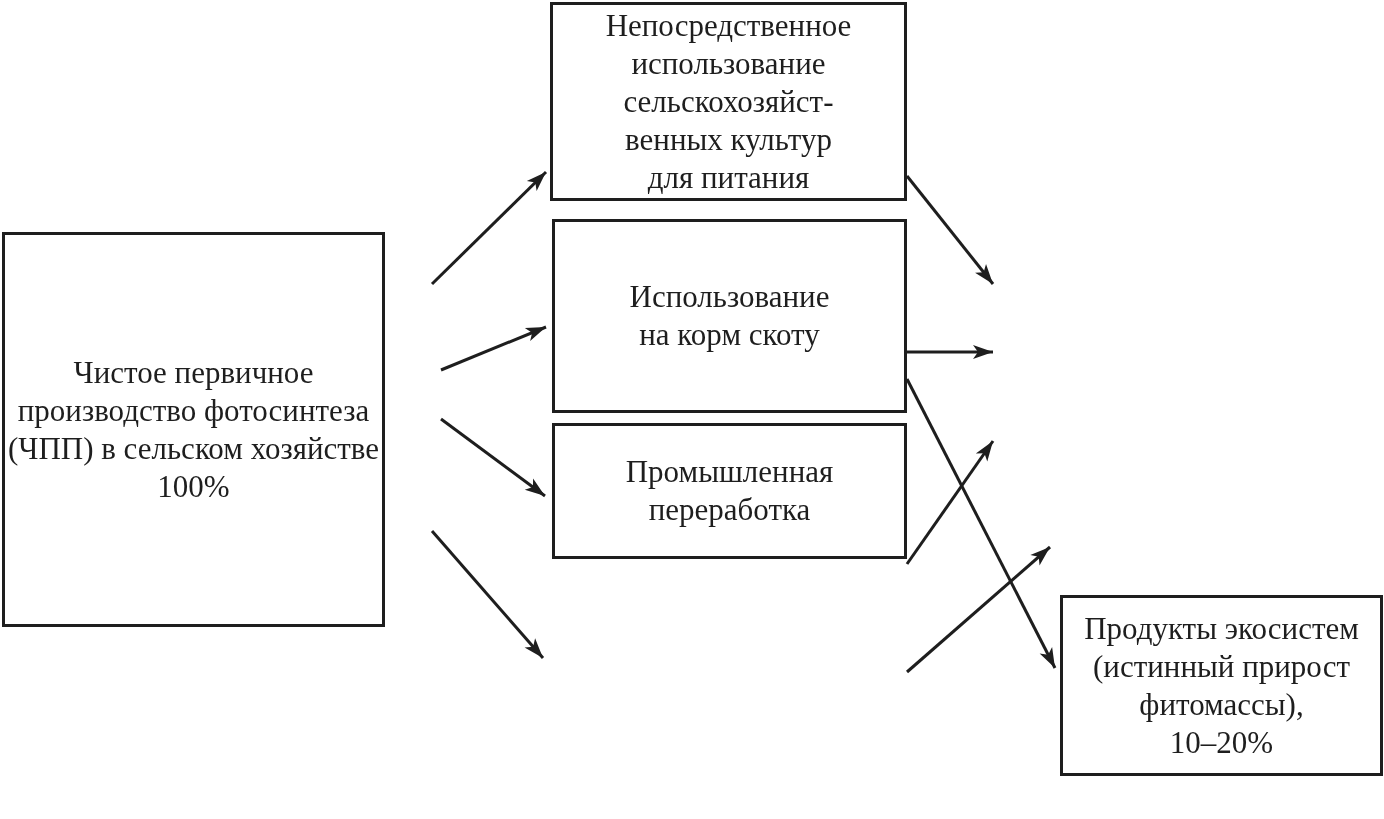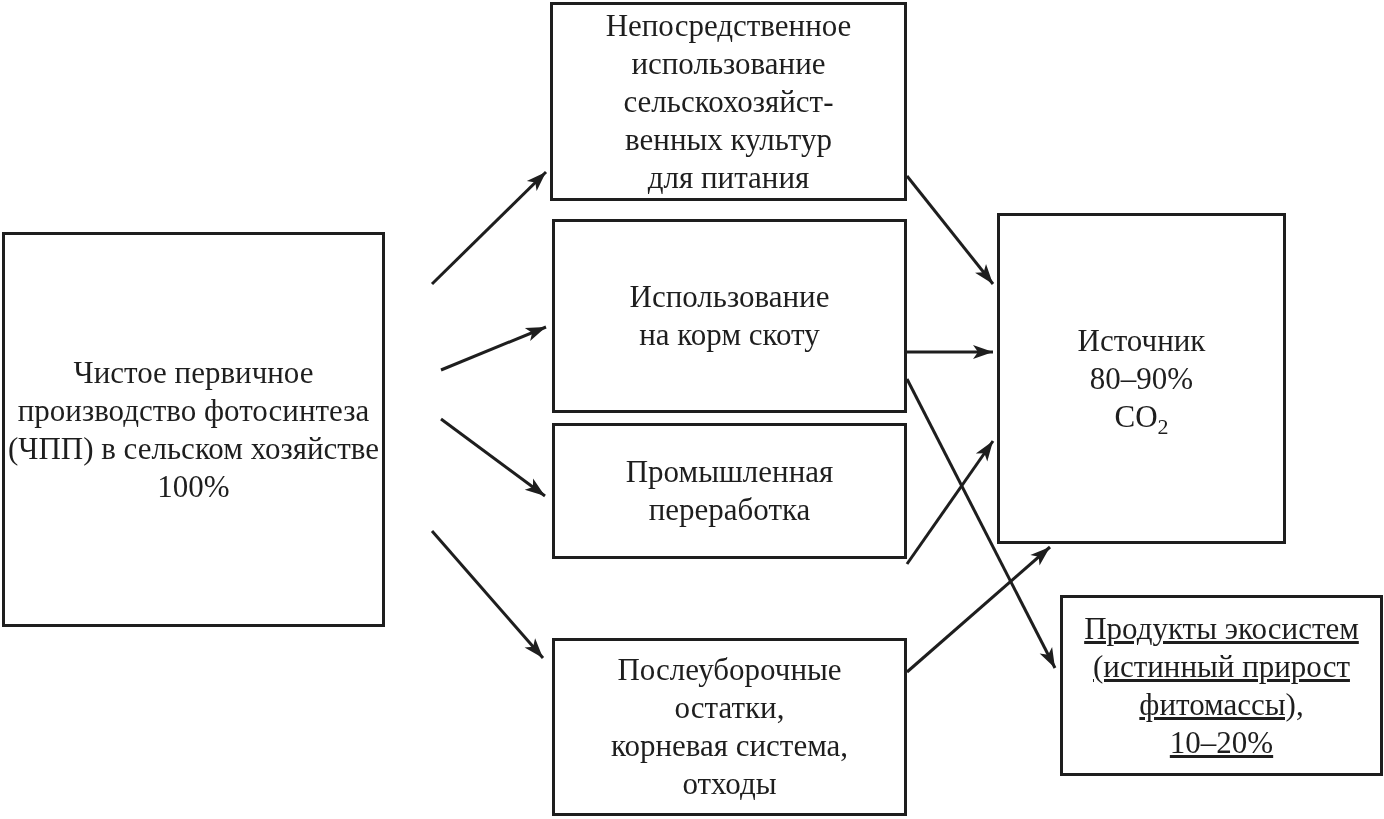--- a/index.html
+++ b/index.html
@@ -31,21 +31,21 @@
     line-height: 38px;
   }
   .node .label { white-space: pre-line; }
   .formula sub { font-size: 22px; line-height: 0; }
   #node-npp               { left: 2px;    top: 232px; width: 383px; height: 395px; }
   #node-direct-use        { left: 550px;  top: 2px;   width: 357px; height: 199px; }
   #node-fodder            { left: 552px;  top: 219px; width: 355px; height: 194px; }
   #node-industrial        { left: 552px;  top: 423px; width: 355px; height: 136px; }
   #node-residues          { left: 552px;  top: 638px; width: 355px; height: 178px; }
   #node-co2-source        { left: 997px;  top: 213px; width: 289px; height: 331px; }
-  #node-ecosystem-products{ left: 1060px; top: 595px; width: 323px; height: 181px; text-decoration: underline; }
+  #node-ecosystem-products{ left: 1060px; top: 595px; width: 323px; height: 181px; }
 </style>
 </head>
 <body>
 
 <div class="canvas">
 
   <svg class="edges" viewBox="0 0 1384 819" xmlns="http://www.w3.org/2000/svg">
     <defs>
       <marker id="arrowhead" viewBox="0 0 22 16" refX="21" refY="8" markerWidth="22" markerHeight="16" orient="auto" markerUnits="userSpaceOnUse">
         <path d="M1,1 L21,8 L1,15 L6,8 Z" fill="#1e1e1e"></path>
@@ -80,32 +80,21 @@
   <div class="node" id="node-fodder">
     <span class="label">Использование
 на корм скоту</span>
   </div>
 
   <div class="node" id="node-industrial">
     <span class="label">Промышленная
 переработка</span>
   </div>
 
-  <div class="node" id="node-residues">
-    <span class="label">Послеуборочные
-остатки,
-корневая система,
-отходы</span>
-  </div>
 
-  <div class="node" id="node-co2-source">
-    <span class="label">Источник
-80–90%</span>
-    <span class="formula"><span>CO</span><sub>2</sub></span>
-  </div>
 
   <div class="node" id="node-ecosystem-products">
     <span class="label">Продукты экосистем
 (истинный прирост
 фитомассы),
 10–20%</span>
   </div>
 
 </div>
 

